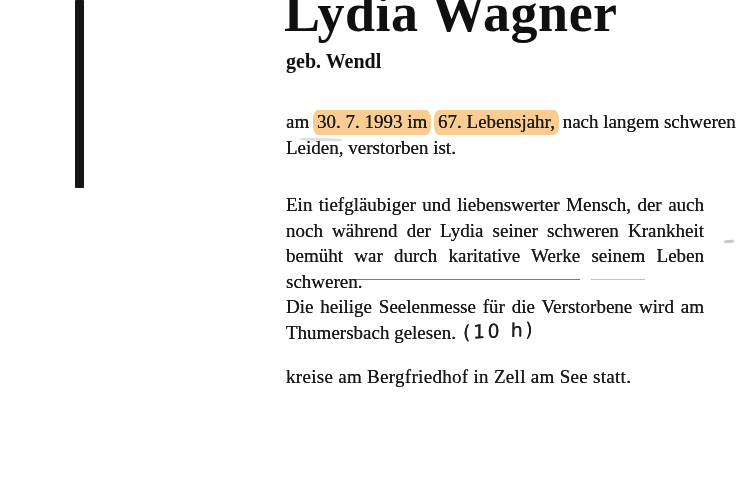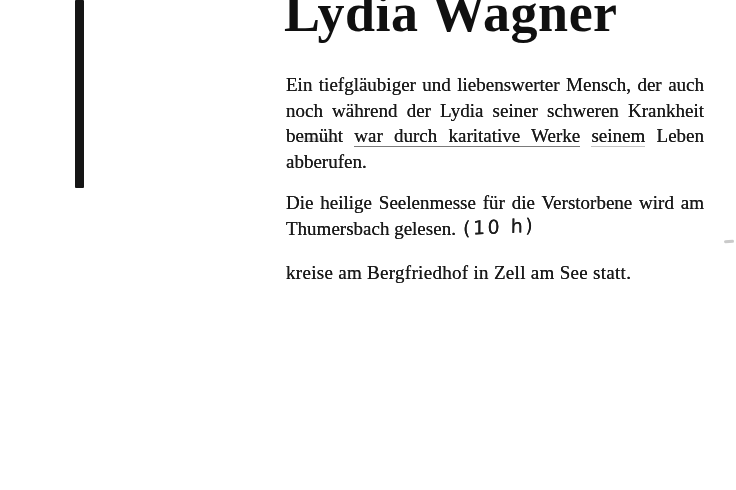--- a/index.html
+++ b/index.html
@@ -54,33 +54,33 @@
     line-height: 25.5px;
     text-shadow: 0 0 0.4px currentColor;
     white-space: nowrap;
   }
   .para .line.j {
     text-align: justify;
     text-align-last: justify;
   }
   .p1 { margin-top: 36px; }
   .p2 { margin-top: 32px; }
-  .p3 { margin-top: 16px; }
+  .p3 { margin-top: 0; }
   .p4 { margin-top: 17px; }
   .p4 .line { line-height: 29px; letter-spacing: 0.3px; }
   .hl {
     background: var(--highlight);
     padding: 1px 4px 3px 4px;
     margin: 0 -1px;
     border-radius: 5px / 9px;
     box-decoration-break: clone;
   }
   .pencil-ul {
     border-bottom: 1.5px solid rgba(50, 50, 50, 0.65);
-    padding-bottom: 0;
+    padding-bottom: 13px;
   }
   .pencil-ul.faint {
     border-bottom-color: rgba(80, 80, 80, 0.35);
   }
   .handwriting {
     display: inline-block;
     font-family: "DejaVu Sans", sans-serif;
     font-size: 19px;
     letter-spacing: 2.5px;
     transform: rotate(-2.5deg) skewX(-3deg);
@@ -116,27 +116,32 @@
 <div class="page">
 
   <div class="vbar"></div>
   <div class="bleed-mark"></div>
   <div class="stray-mark"></div>
 
   <div class="content">
 
     <h1 class="name">Lydia Wagner</h1>
 
+    <div class="maiden">geb. Wendl</div>
 
+    <div class="para p1">
+      <div class="line j"><span>am </span><span class="hl">30. 7. 1993 im</span><span> </span><span class="hl">67. Lebensjahr,</span><span> nach langem schweren</span></div>
+      <div class="line"><span>Leiden, verstorben ist.</span></div>
+    </div>
 
     <div class="para p2">
       <div class="line j"><span>Ein tiefgläubiger und liebenswerter Mensch, der auch</span></div>
       <div class="line j"><span>noch während der Lydia seiner schweren Krankheit</span></div>
       <div class="line j"><span>bemüht </span><span class="pencil-ul">war durch karitative Werke</span><span> </span><span class="pencil-ul faint">seinem</span><span> Leben</span></div>
-      <div class="line"><span>abberufen.</span></div>
+      <div class="line"><span>schweren.</span></div>
     </div>
 
     <div class="para p3">
       <div class="line j"><span>Die heilige Seelenmesse für die Verstorbene wird am</span></div>
       <div class="line"><span>Thumersbach gelesen.</span><span class="handwriting">(10 h)</span></div>
     </div>
 
     <div class="para p4">
       <div class="line"><span>kreise am Bergfriedhof in Zell am See statt.</span></div>
     </div>

